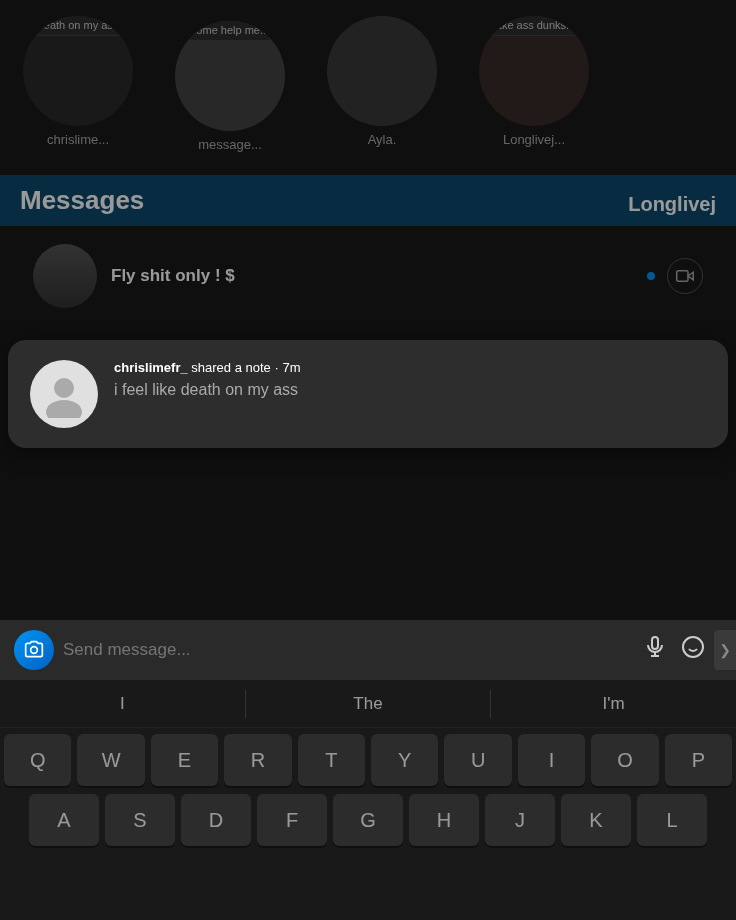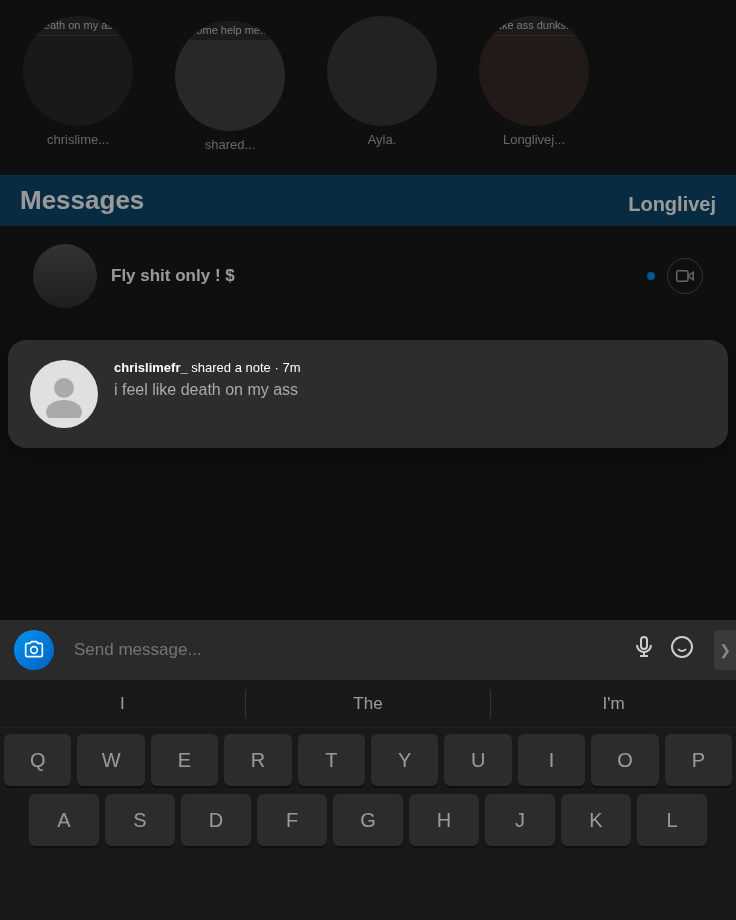--- a/index.html
+++ b/index.html
@@ -245,21 +245,21 @@
     
     .message-input-bar {
       position: absolute;
       bottom: 240px;
       left: 0;
       right: 0;
       padding: 10px 14px;
       background: #2a2a2a;
       display: flex;
       align-items: center;
-      gap: 20px;
+      gap: 9px;
       z-index: 9;
     }
 
     .camera-btn {
       width: 40px;
       height: 40px;
       border-radius: 50%;
       background: linear-gradient(135deg, #0095f6, #0060c0);
       display: flex;
       align-items: center;
@@ -382,21 +382,21 @@
 my ass</div>
       </div>
       <span class="story-name">chrislime...</span>
     </div>
 
     <div class="story-item">
       <div class="story-avatar center">
         <div class="story-note-bubble">come
 help me...</div>
       </div>
-      <span class="story-name">shared...</span>
+      <span class="story-name">message...</span>
     </div>
 
     <div class="story-item">
       <div class="story-avatar right-near">
       </div>
       <span class="story-name">Ayla.</span>
     </div>
 
     <div class="story-item">
       <div class="story-avatar right-far">

